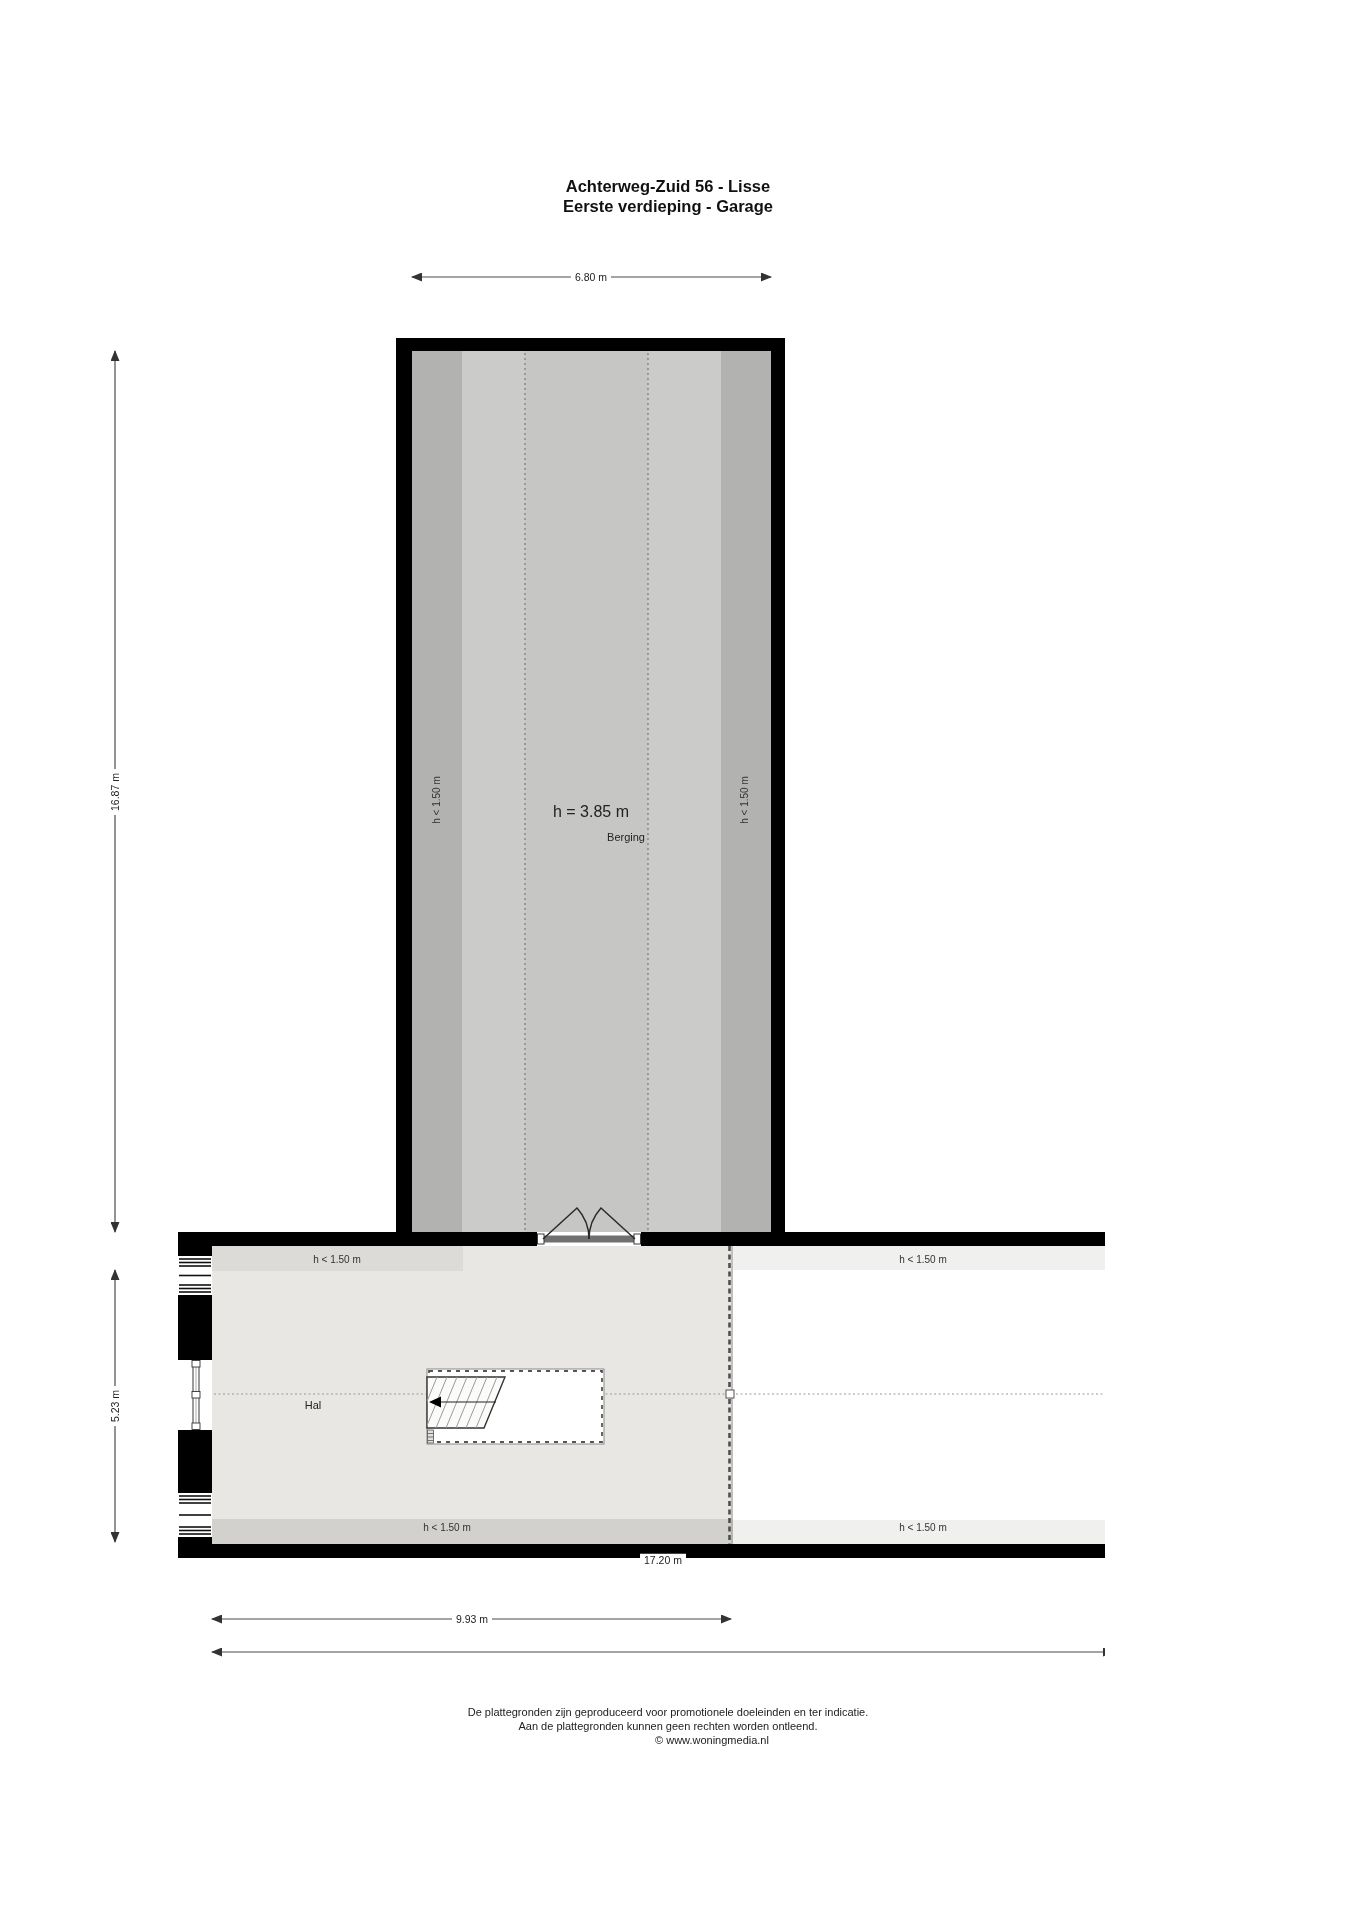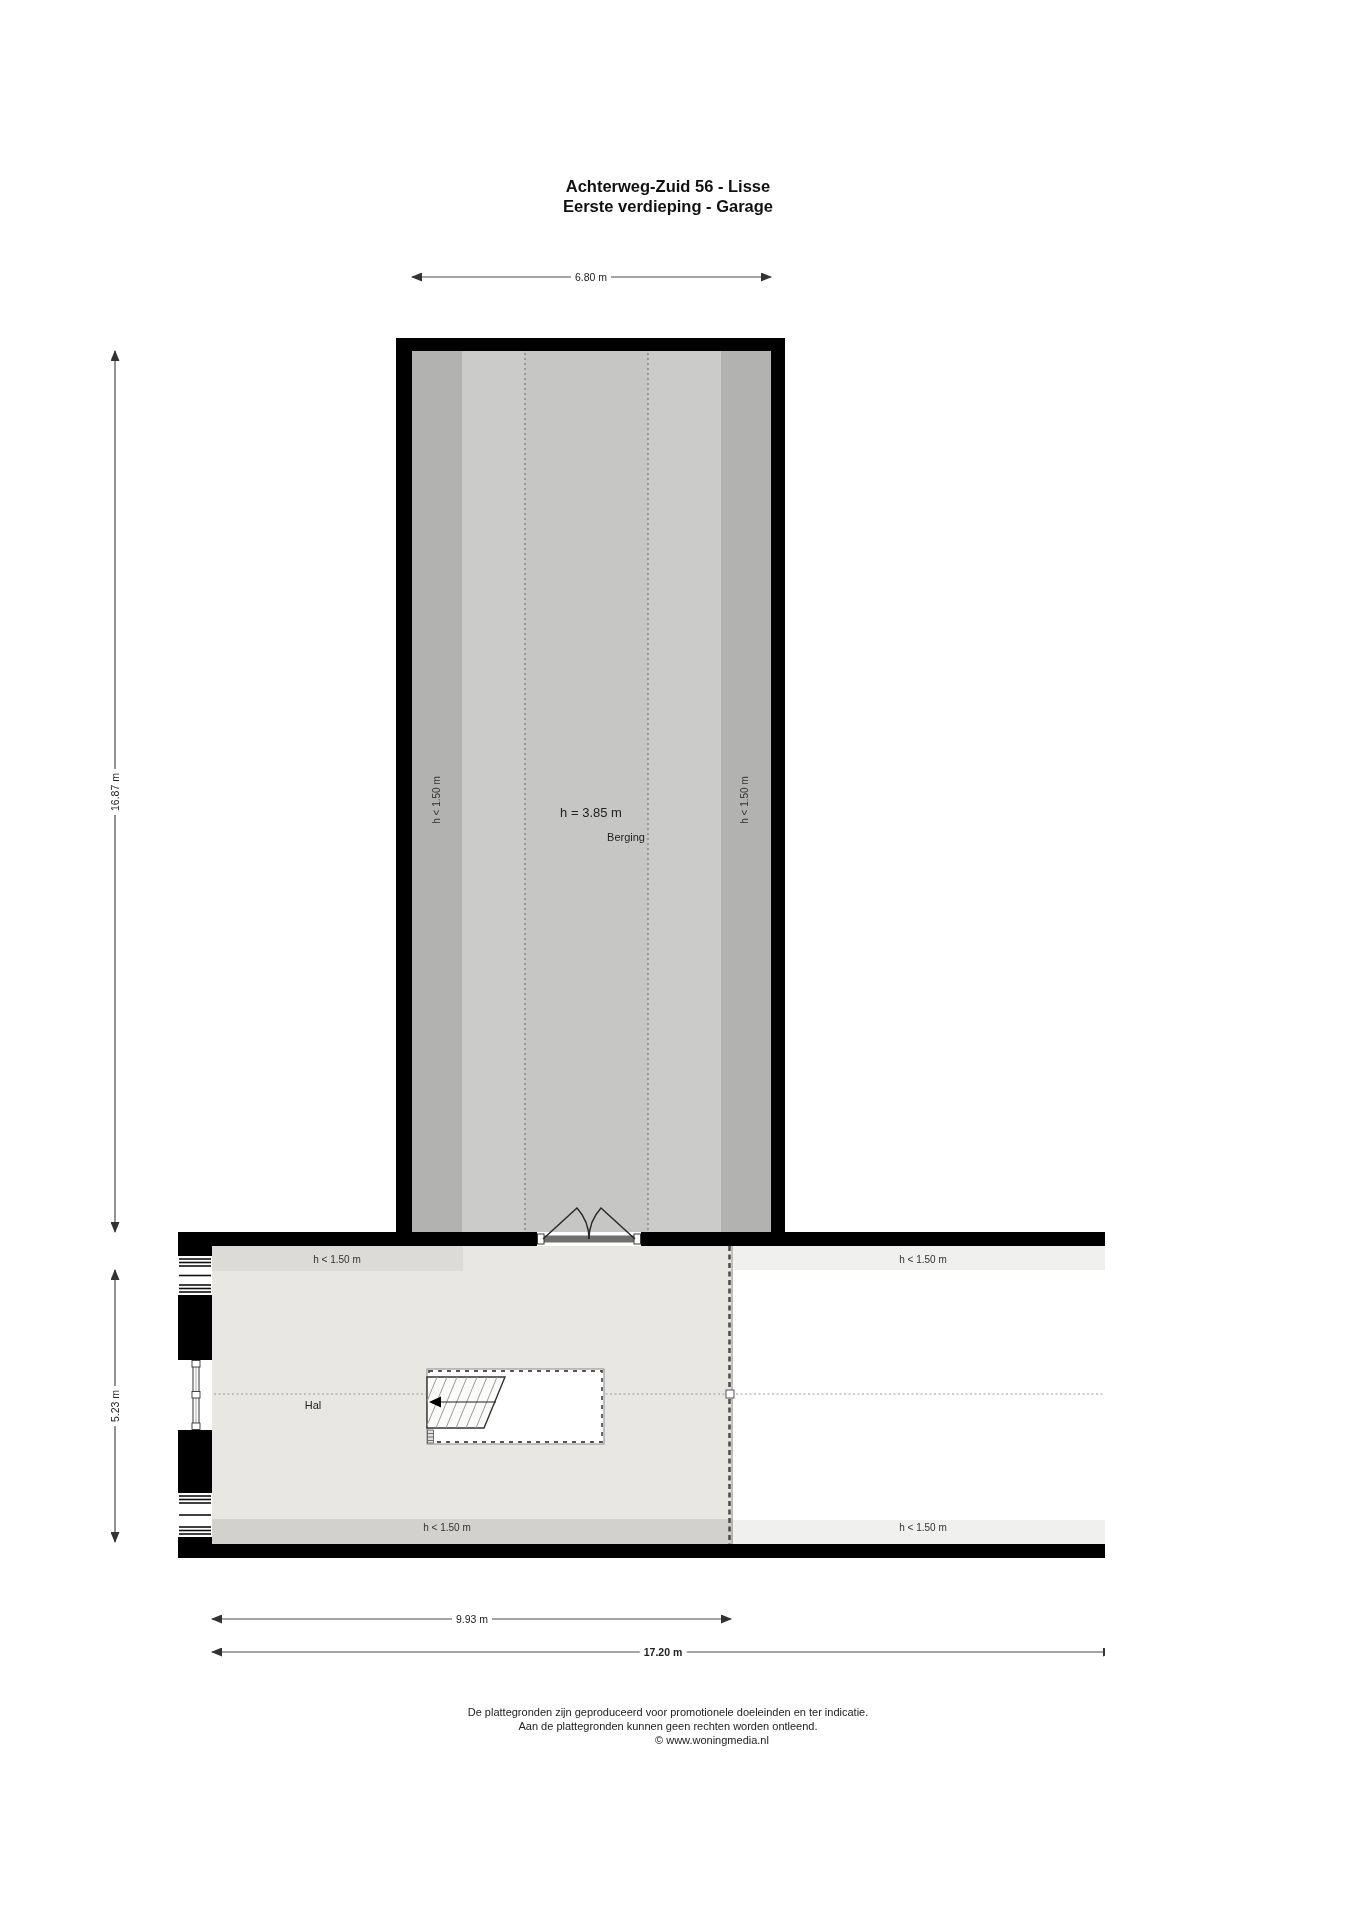--- a/index.html
+++ b/index.html
@@ -5,21 +5,21 @@
   html,body{margin:0;padding:0;background:#ffffff;}
   #page{position:relative;width:1105px;height:1920px;background:#ffffff;overflow:hidden;
         font-family:"Liberation Sans",sans-serif;}
   .lbl{position:absolute;transform:translate(-50%,-50%);white-space:nowrap;color:#1c1c1c;
        line-height:1;}
   .lbl.v{transform:translate(-50%,-50%) rotate(-90deg);}
   .lbl.bg{background:#ffffff;padding:1px 4px;}
   .title-line{font-weight:bold;font-size:16.5px;color:#111;}
   .dim{font-size:10.5px;color:#222;}
   .room-name{font-size:11px;color:#222;}
-  .room-sub{font-size:13px;color:#222;}
+  .room-sub{font-size:16px;color:#222;}
   .low{font-size:10px;color:#333;}
   .footer-line{font-size:11px;color:#222;}
   .compassN{font-family:"Liberation Serif",serif;font-style:italic;font-weight:bold;
             font-size:16px;transform:translate(-50%,-50%) rotate(40deg);color:#111;}
   svg{position:absolute;left:0;top:0;}
 </style>
 </head>
 <body>
 
 <div id="page">
@@ -171,21 +171,21 @@
 
   <div class="lbl title-line" style="left:668px;top:186px;">Achterweg-Zuid 56 - Lisse</div>
   <div class="lbl title-line" style="left:668px;top:206px;">Eerste verdieping - Garage</div>
 
   <div class="lbl dim bg" style="left:591px;top:277px;">6.80 m</div>
   <div class="lbl dim v bg" style="left:115px;top:792px;">16.87 m</div>
   <div class="lbl dim v bg" style="left:1210px;top:792px;">16.87 m</div>
   <div class="lbl dim v bg" style="left:115px;top:1406px;">5.23 m</div>
   <div class="lbl dim v bg" style="left:1210px;top:1394px;">5.68 m</div>
   <div class="lbl dim bg" style="left:472px;top:1619px;">9.93 m</div>
-  <div class="lbl dim bg" style="left:663px;top:1652px;font-weight:bold;">17.20 m</div>
+  <div class="lbl dim bg" style="left:663px;top:1560px;">17.20 m</div>
 
   <div class="lbl room-name" style="left:626px;top:797px;margin-top:40px;">Berging</div>
   <div class="lbl room-sub" style="left:591px;top:812px;">h = 3.85 m</div>
   <div class="lbl low v" style="left:437px;top:800px;">h &lt; 1.50 m</div>
   <div class="lbl low v" style="left:745px;top:800px;">h &lt; 1.50 m</div>
 
   <div class="lbl room-name" style="left:313px;top:1405px;">Hal</div>
   <div class="lbl low" style="left:337px;top:1260px;">h &lt; 1.50 m</div>
   <div class="lbl low" style="left:447px;top:1528px;">h &lt; 1.50 m</div>
   <div class="lbl low" style="left:923px;top:1260px;">h &lt; 1.50 m</div>

